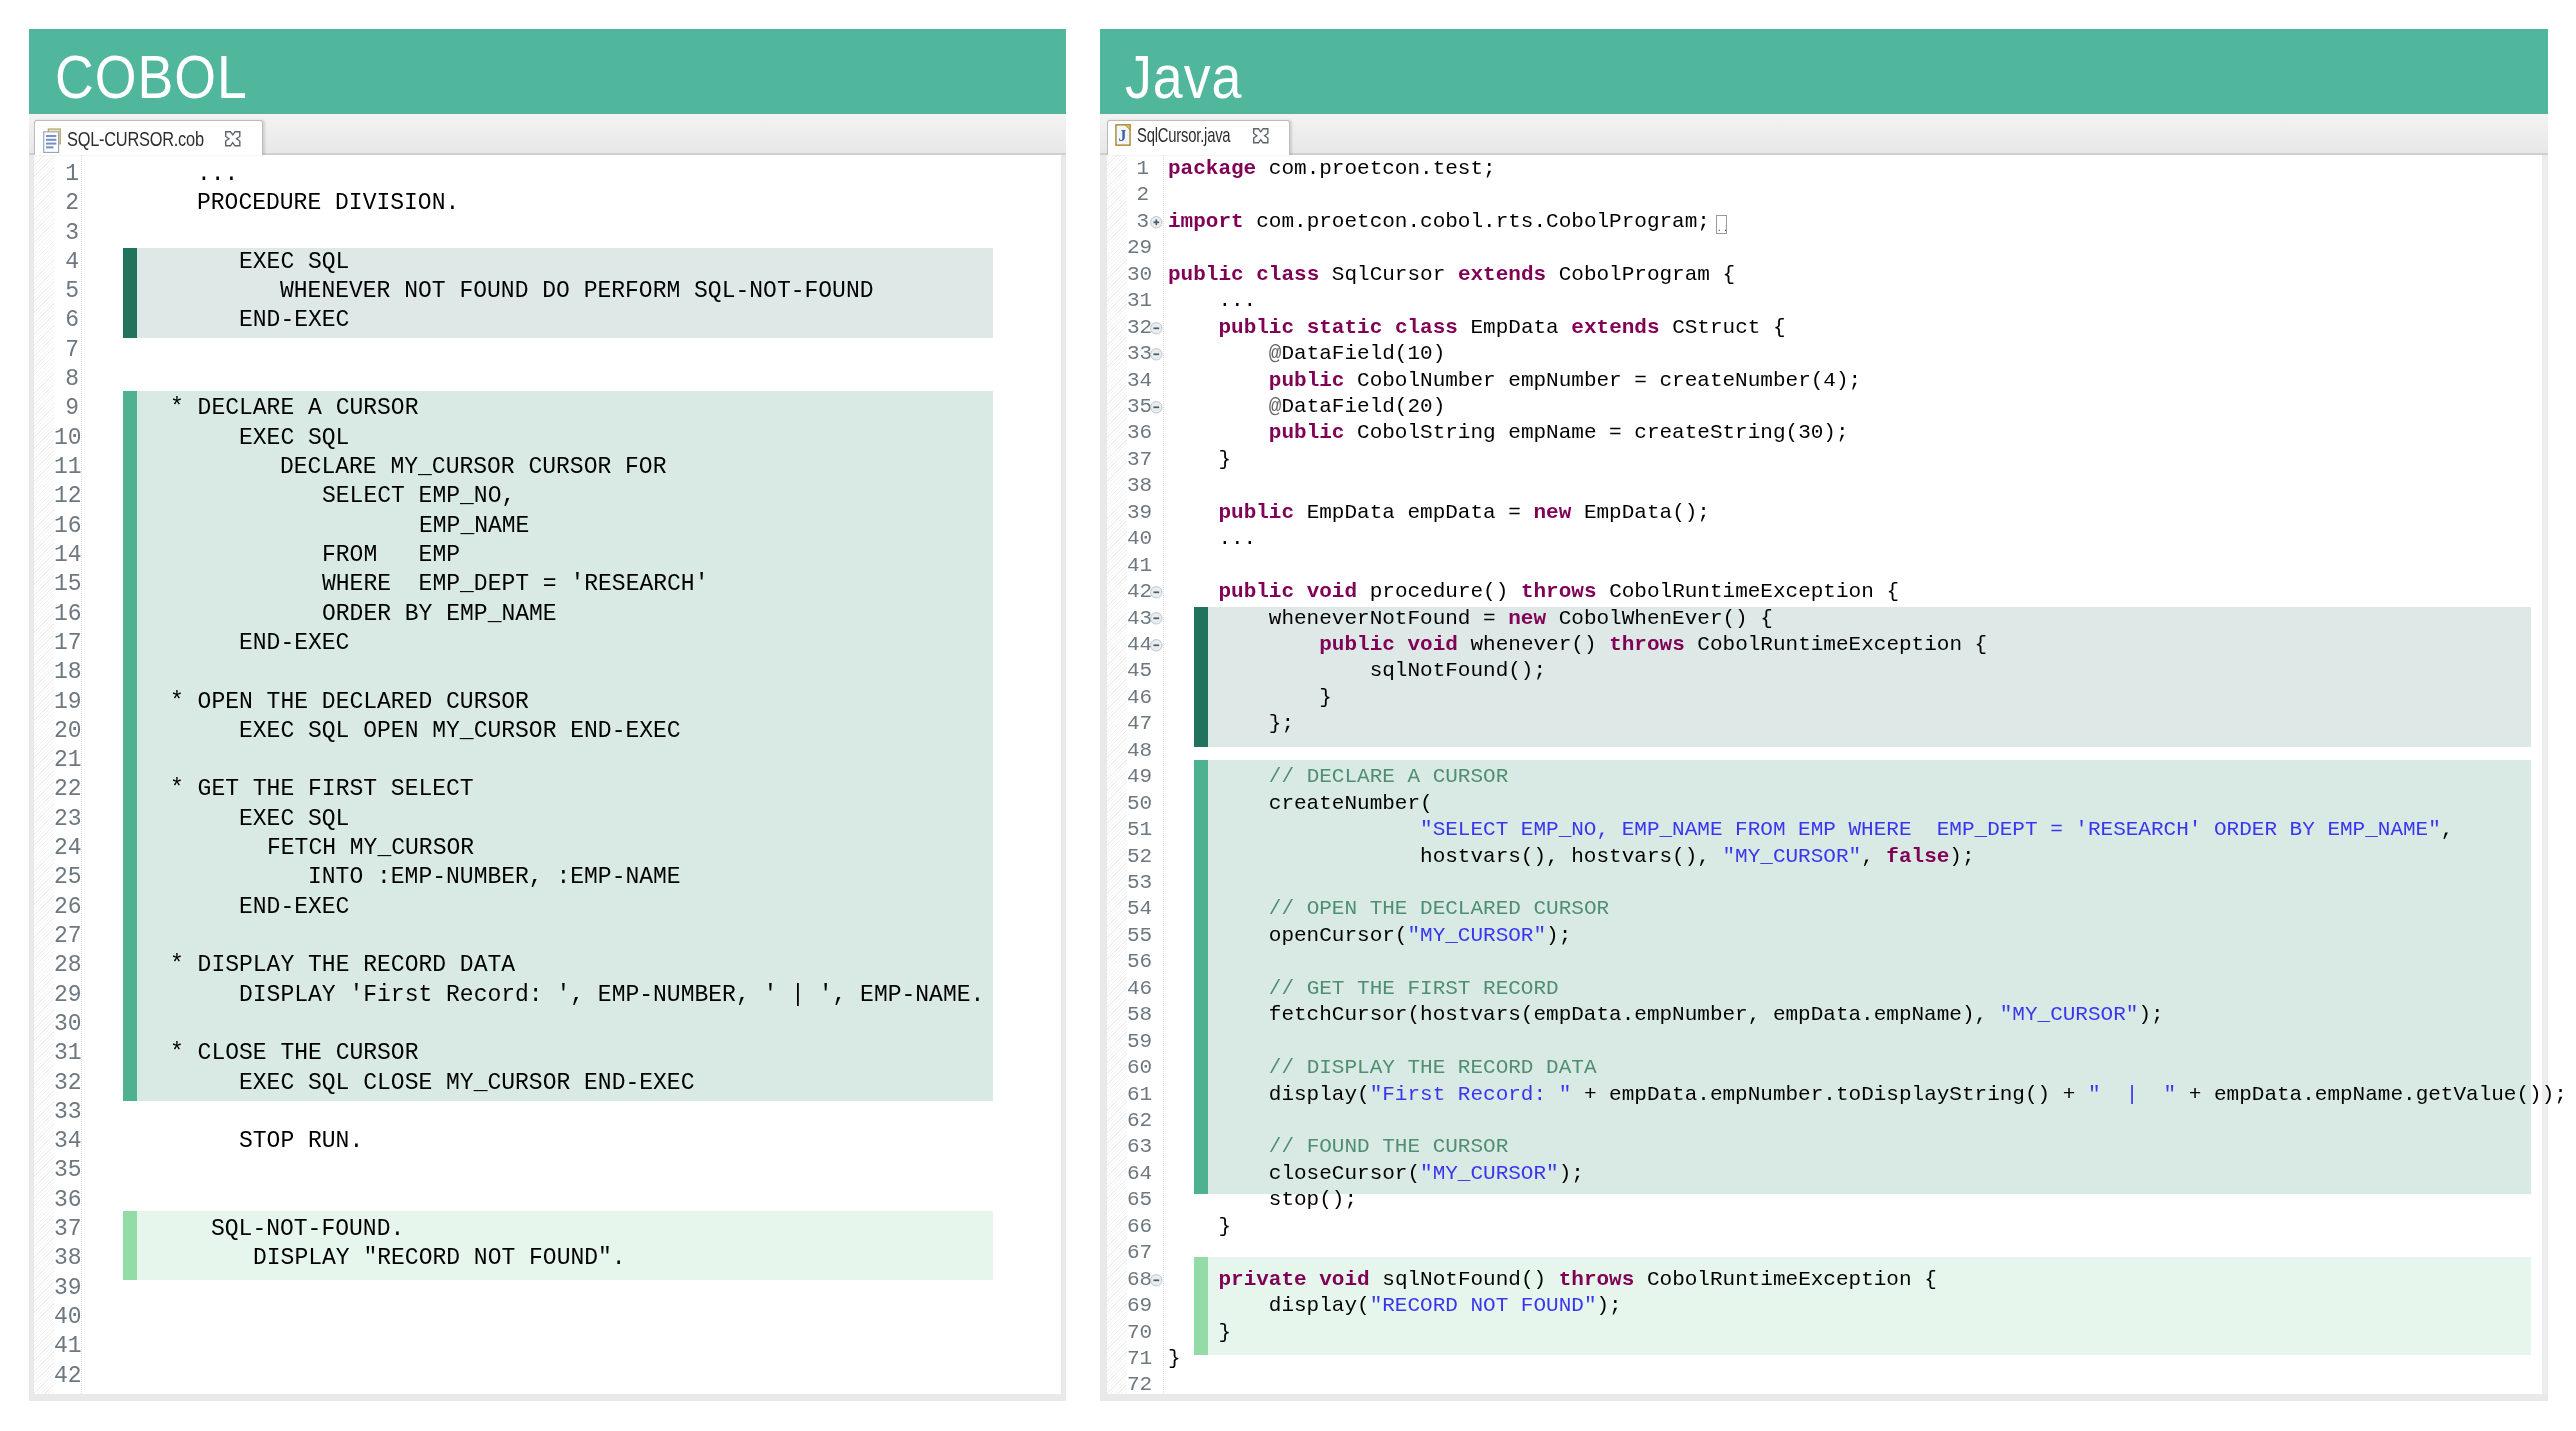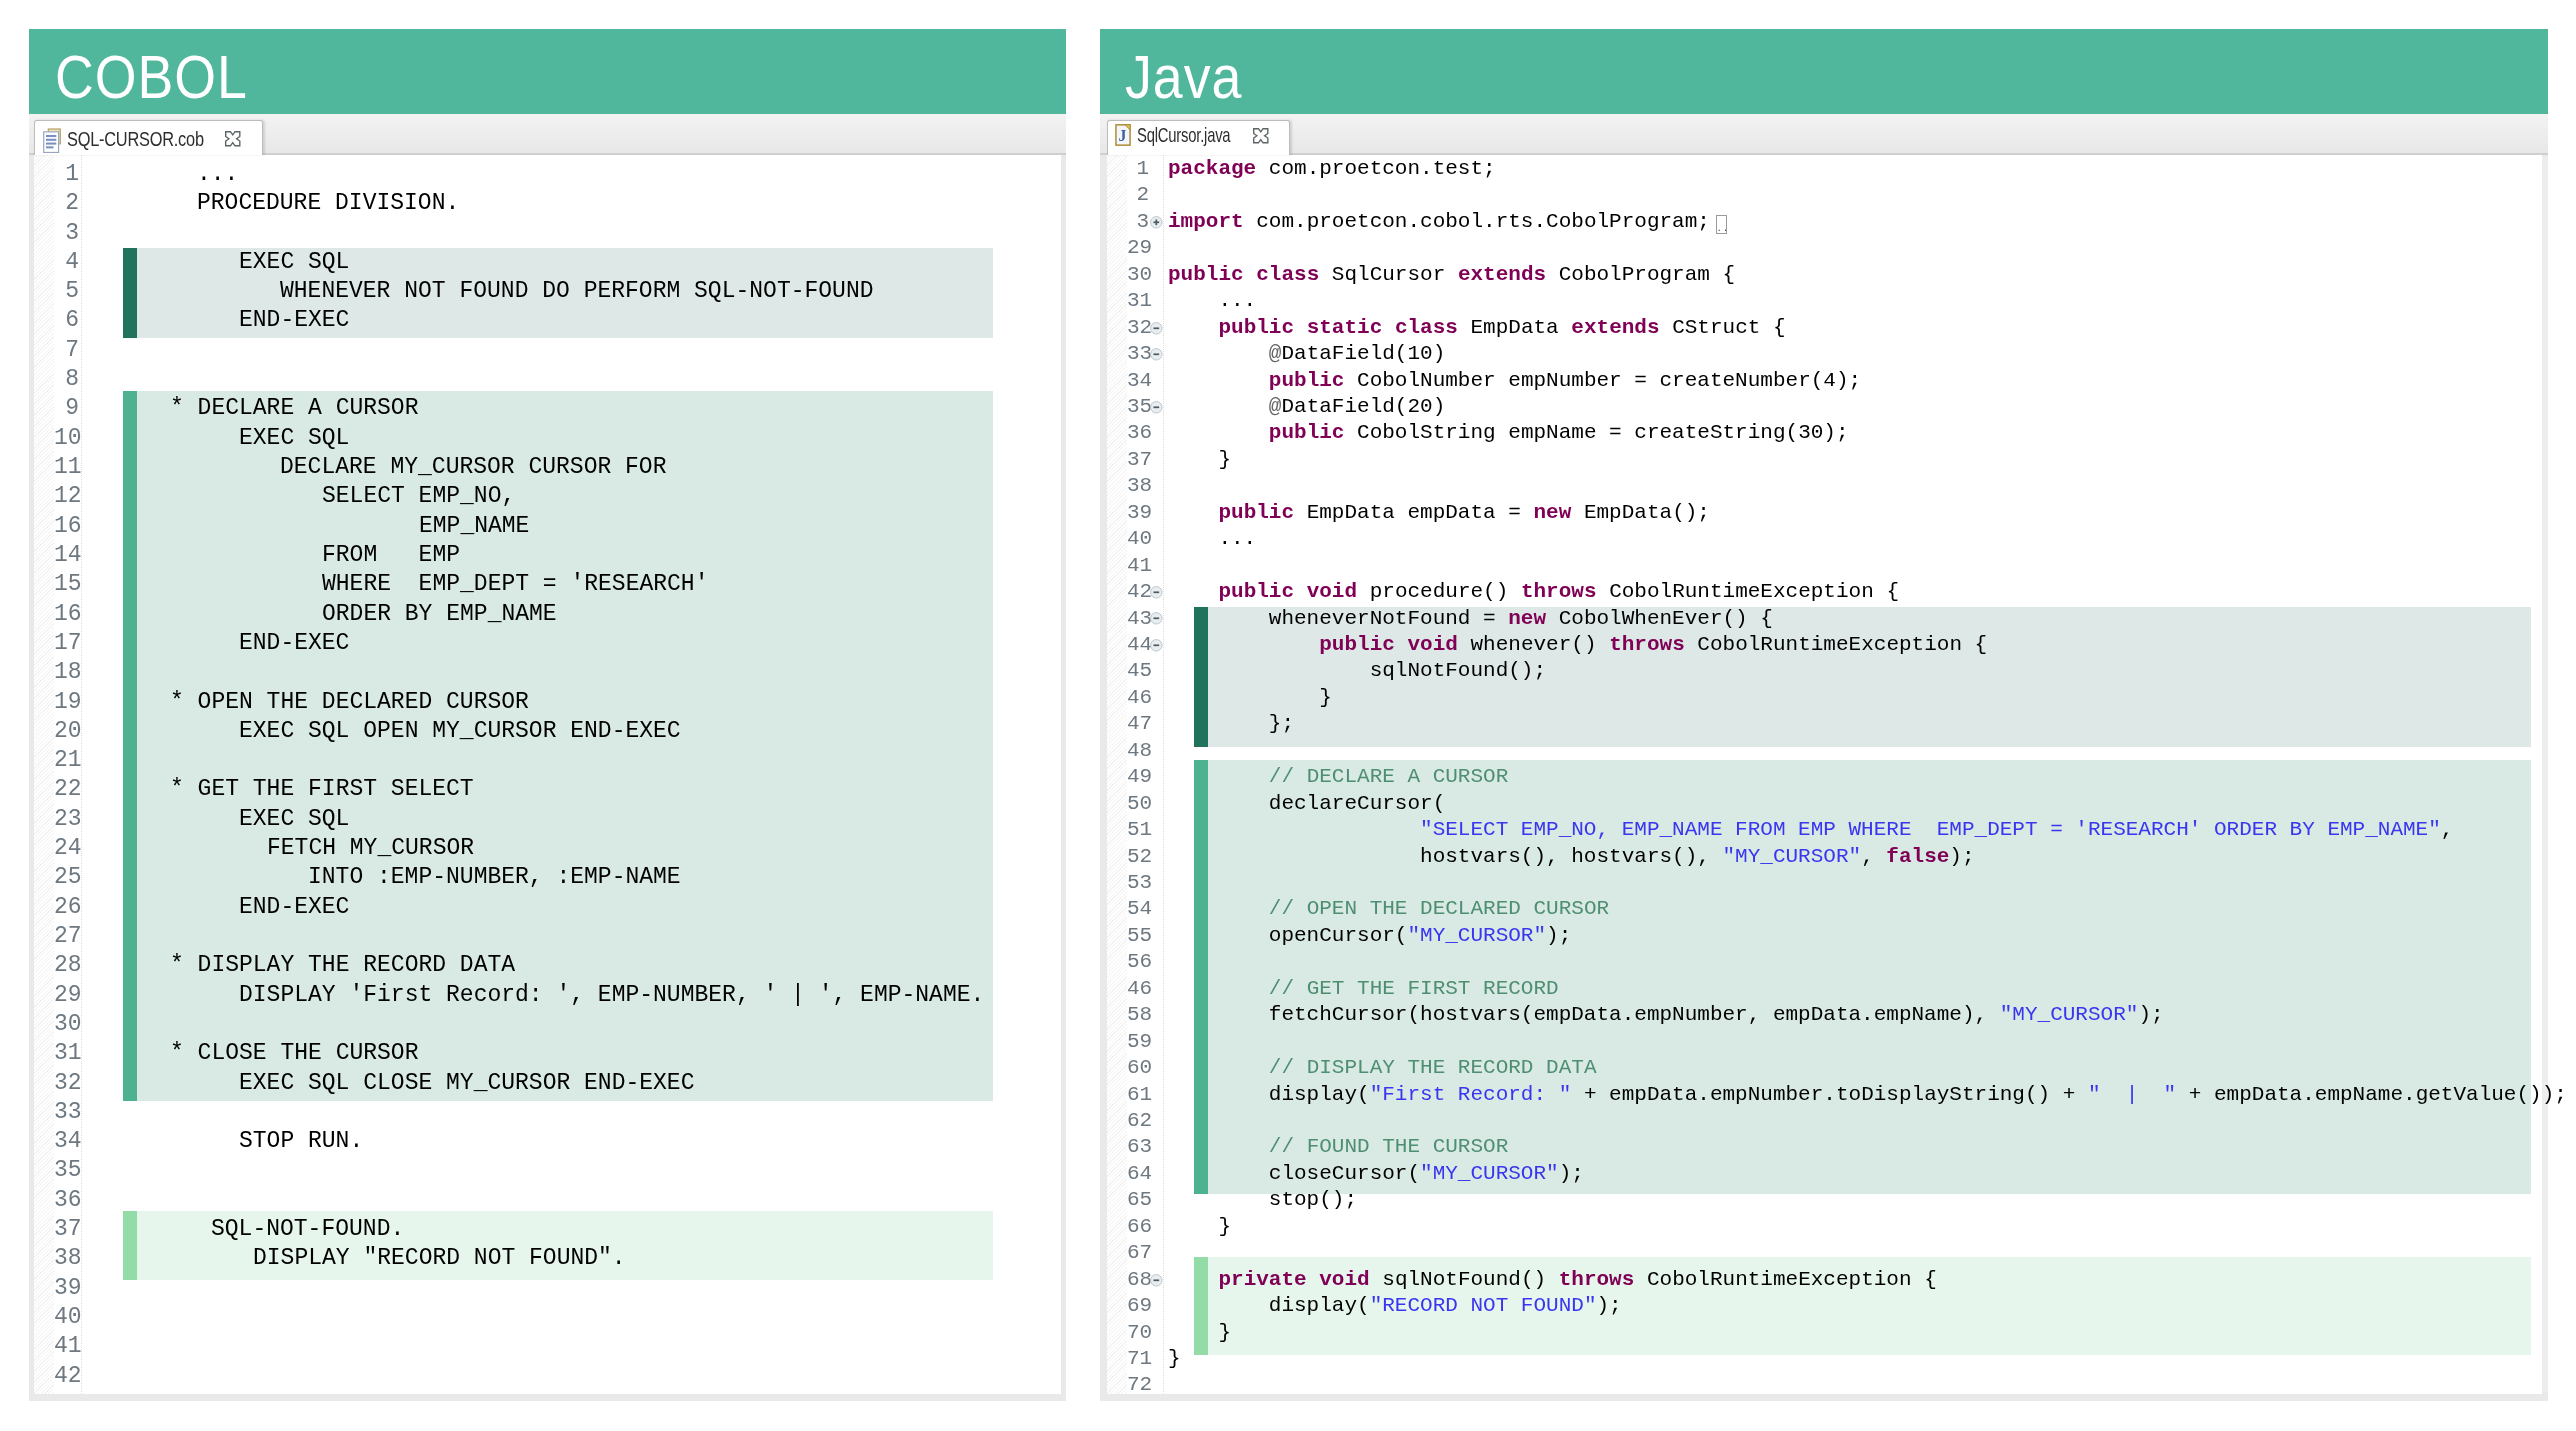--- a/index.html
+++ b/index.html
@@ -182,21 +182,21 @@
 <div class="num" style="left:1127px;top:658px;width:22px;height:26.4px;font-size:21px;line-height:26.4px">45</div>
 <div class="cl" style="left:1168px;top:658px;height:26.4px;font-size:21px;line-height:26.4px">                sqlNotFound();</div>
 <div class="num" style="left:1127px;top:685px;width:22px;height:26.4px;font-size:21px;line-height:26.4px">46</div>
 <div class="cl" style="left:1168px;top:685px;height:26.4px;font-size:21px;line-height:26.4px">            }</div>
 <div class="num" style="left:1127px;top:711px;width:22px;height:26.4px;font-size:21px;line-height:26.4px">47</div>
 <div class="cl" style="left:1168px;top:711px;height:26.4px;font-size:21px;line-height:26.4px">        };</div>
 <div class="num" style="left:1127px;top:738px;width:22px;height:26.4px;font-size:21px;line-height:26.4px">48</div>
 <div class="num" style="left:1127px;top:764px;width:22px;height:26.4px;font-size:21px;line-height:26.4px">49</div>
 <div class="cl" style="left:1168px;top:764px;height:26.4px;font-size:21px;line-height:26.4px">        <span class="c">// DECLARE A CURSOR</span></div>
 <div class="num" style="left:1127px;top:791px;width:22px;height:26.4px;font-size:21px;line-height:26.4px">50</div>
-<div class="cl" style="left:1168px;top:791px;height:26.4px;font-size:21px;line-height:26.4px">        declareCursor(</div>
+<div class="cl" style="left:1168px;top:791px;height:26.4px;font-size:21px;line-height:26.4px">        createNumber(</div>
 <div class="num" style="left:1127px;top:817px;width:22px;height:26.4px;font-size:21px;line-height:26.4px">51</div>
 <div class="cl" style="left:1168px;top:817px;height:26.4px;font-size:21px;line-height:26.4px">                    <span class="s">"SELECT EMP_NO, EMP_NAME FROM EMP WHERE  EMP_DEPT = 'RESEARCH' ORDER BY EMP_NAME"</span>,</div>
 <div class="num" style="left:1127px;top:844px;width:22px;height:26.4px;font-size:21px;line-height:26.4px">52</div>
 <div class="cl" style="left:1168px;top:844px;height:26.4px;font-size:21px;line-height:26.4px">                    hostvars(), hostvars(), <span class="s">"MY_CURSOR"</span>, <span class="k">false</span>);</div>
 <div class="num" style="left:1127px;top:870px;width:22px;height:26.4px;font-size:21px;line-height:26.4px">53</div>
 <div class="num" style="left:1127px;top:896px;width:22px;height:26.4px;font-size:21px;line-height:26.4px">54</div>
 <div class="cl" style="left:1168px;top:896px;height:26.4px;font-size:21px;line-height:26.4px">        <span class="c">// OPEN THE DECLARED CURSOR</span></div>
 <div class="num" style="left:1127px;top:923px;width:22px;height:26.4px;font-size:21px;line-height:26.4px">55</div>
 <div class="cl" style="left:1168px;top:923px;height:26.4px;font-size:21px;line-height:26.4px">        openCursor(<span class="s">"MY_CURSOR"</span>);</div>
 <div class="num" style="left:1127px;top:949px;width:22px;height:26.4px;font-size:21px;line-height:26.4px">56</div>

